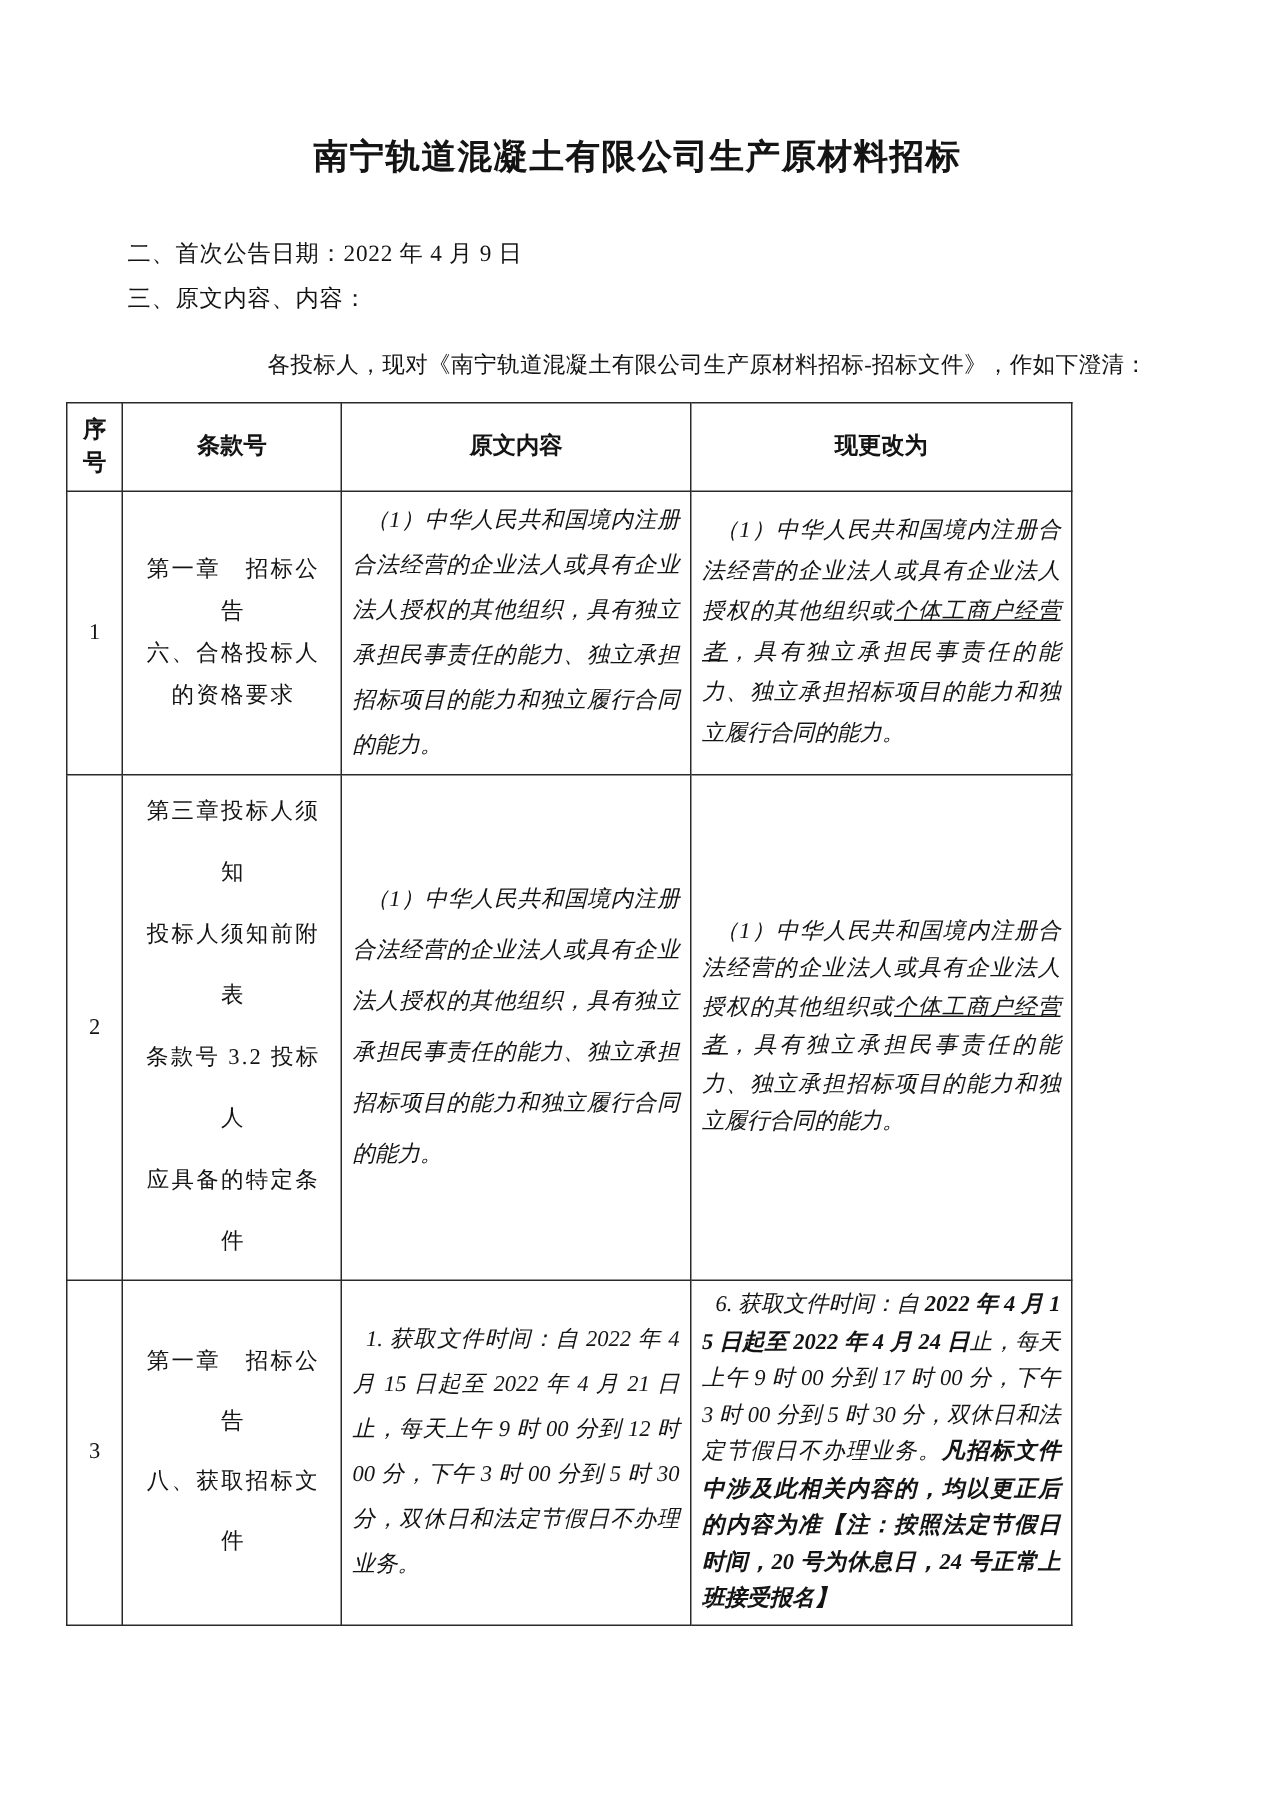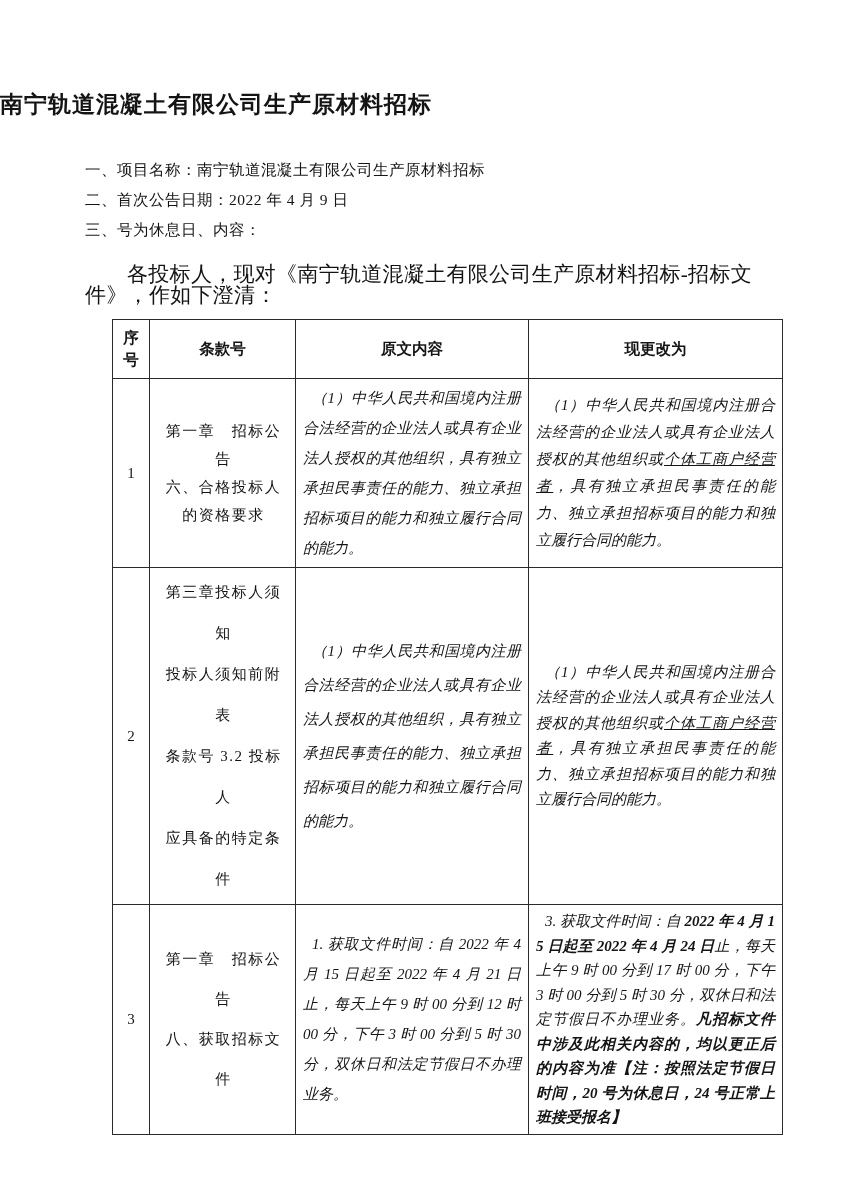--- a/index.html
+++ b/index.html
@@ -16,46 +16,48 @@
   .page {
     position: relative;
     width: 850px;
     height: 1202px;
     background: #ffffff;
     overflow: hidden;
   }
   .doc-title {
     margin: 0;
     padding-top: 82px;
+    text-align: center;
     font-size: 23px;
     font-weight: bold;
     line-height: 46px;
     letter-spacing: 1px;
   }
   .doc-title .title-line { display: block; }
 
   .meta {
     margin: 32px 85px 0 85px;
     font-size: 15.5px;
   }
   .meta p {
     margin: 0 0 10px 0;
     line-height: 20px;
     letter-spacing: 0.5px;
   }
   .intro {
     margin: 24px 85px 0 85px;
-    font-size: 21px;
+    font-size: 15px;
     line-height: 21px;
     text-indent: 2em;
     letter-spacing: 0.3px;
+    text-align: right;
   }
 
   table.clar-table {
-    margin: 13px 0 0 112px;
+    margin: 13px 0 0 44px;
     width: 670px;
     border-collapse: collapse;
     table-layout: fixed;
     font-size: 15px;
   }
   .clar-table th, .clar-table td {
     border: 1px solid #2a2a2a;
     vertical-align: middle;
     word-break: break-all;
   }
@@ -104,23 +106,22 @@
 </head>
 <body>
 
 <div class="page">
 
   <h1 class="doc-title">
     <span class="title-line">南宁轨道混凝土有限公司生产原材料招标</span>
   </h1>
 
   <div class="meta">
-    <p>一、项目名称：南宁轨道混凝土有限公司生产原材料招标</p>
     <p>二、首次公告日期：2022 年 4 月 9 日</p>
-    <p>三、号为休息日、内容：</p>
+    <p>三、原文内容、内容：</p>
   </div>
 
   <p class="intro">各投标人，现对《南宁轨道混凝土有限公司生产原材料招标-招标文件》，作如下澄清：</p>
 
   <table class="clar-table">
     <colgroup>
       <col style="width:37px">
       <col style="width:146px">
       <col style="width:233px">
       <col style="width:254px">
@@ -148,18 +149,18 @@
 条款号 3.2 投标人
 应具备的特定条件</td>
         <td class="cell-original lh-34">（1）中华人民共和国境内注册合法经营的企业法人或具有企业法人授权的其他组织，具有独立承担民事责任的能力、独立承担招标项目的能力和独立履行合同的能力。</td>
         <td class="cell-revised lh-255"><span>（1）中华人民共和国境内注册合法经营的企业法人或具有企业法人授权的其他组织或</span><span class="seg-underline">个体工商户经营者</span><span>，具有独立承担民事责任的能力、独立承担招标项目的能力和独立履行合同的能力。</span></td>
       </tr>
       <tr class="row-3">
         <td class="cell-no">3</td>
         <td class="cell-clause lh-40">第一章　招标公告
 八、获取招标文件</td>
         <td class="cell-original lh-30">1. 获取文件时间：自 2022 年 4 月 15 日起至 2022 年 4 月 21 日止，每天上午 9 时 00 分到 12 时 00 分，下午 3 时 00 分到 5 时 30 分，双休日和法定节假日不办理业务。</td>
-        <td class="cell-revised lh-245"><span>3. 获取文件时间：自 </span><span class="seg-bold">2022 年 4 月 15 日起至 2022 年 4 月 24 日</span><span>止，每天上午 9 时 00 分到 17 时 00 分，下午 3 时 00 分到 5 时 30 分，双休日和法定节假日不办理业务。</span><span class="seg-bold">凡招标文件中涉及此相关内容的，均以更正后的内容为准【注：按照法定节假日时间，20 号为休息日，24 号正常上班接受报名】</span></td>
+        <td class="cell-revised lh-245"><span>6. 获取文件时间：自 </span><span class="seg-bold">2022 年 4 月 15 日起至 2022 年 4 月 24 日</span><span>止，每天上午 9 时 00 分到 17 时 00 分，下午 3 时 00 分到 5 时 30 分，双休日和法定节假日不办理业务。</span><span class="seg-bold">凡招标文件中涉及此相关内容的，均以更正后的内容为准【注：按照法定节假日时间，20 号为休息日，24 号正常上班接受报名】</span></td>
       </tr>
     </tbody>
   </table>
 
 </div>
 
 </body></html>

